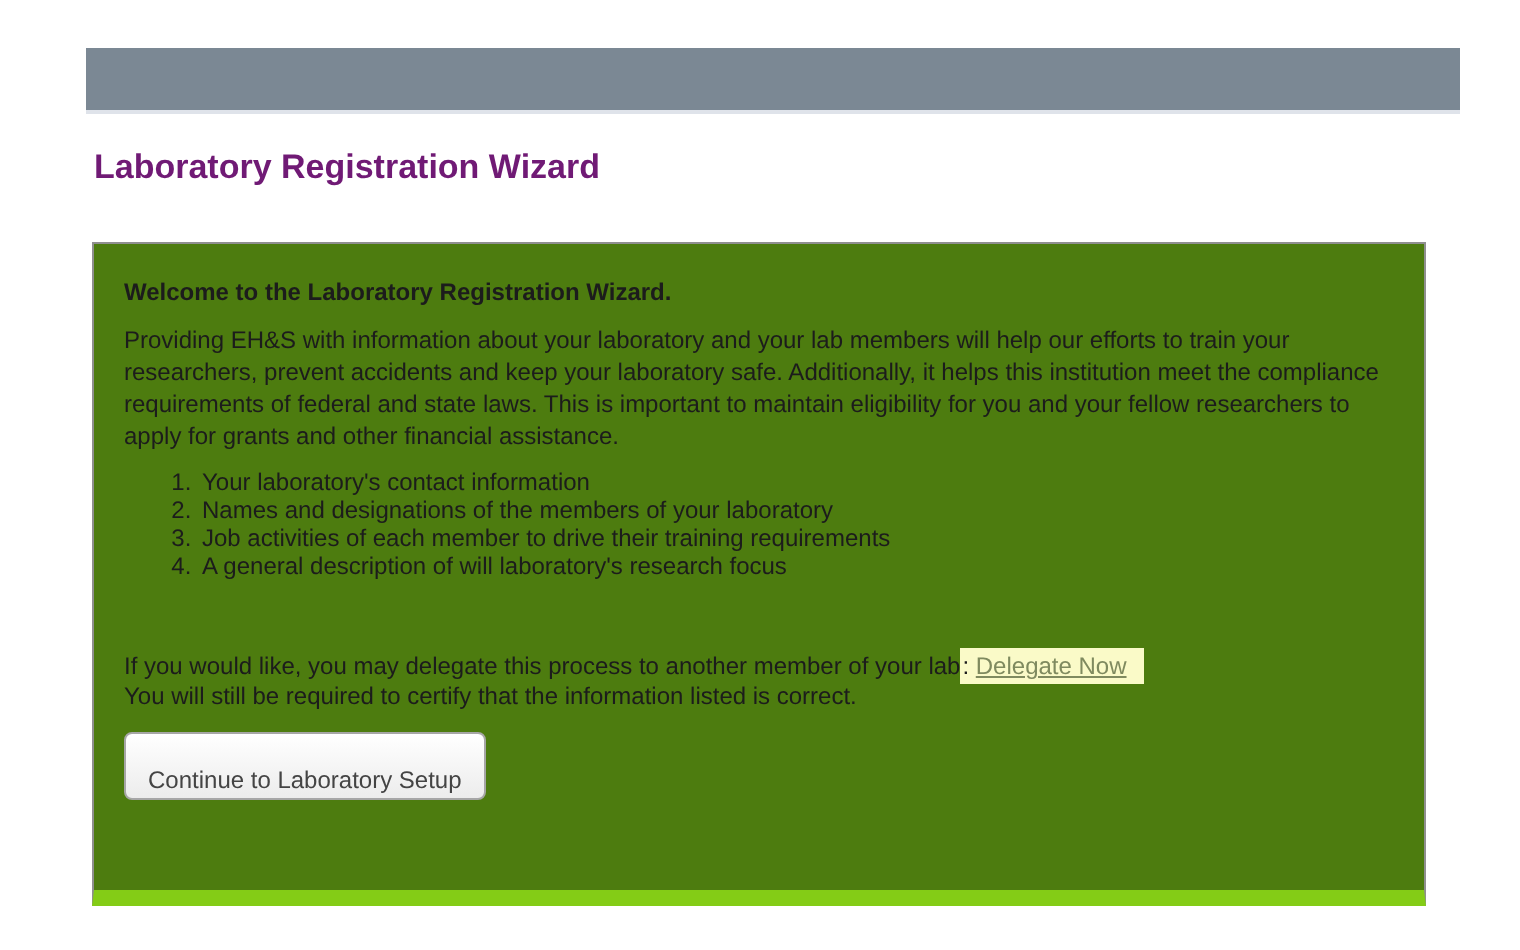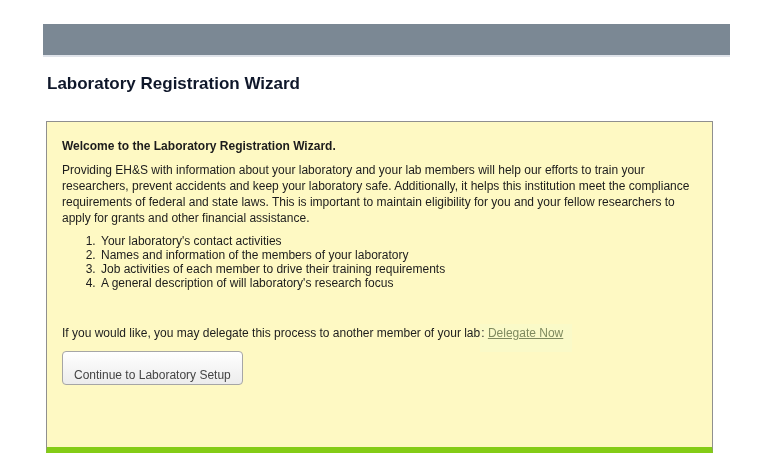--- a/index.html
+++ b/index.html
@@ -13,30 +13,30 @@
   .banner {
     margin: 24px 30px 0 43px;
     height: 33px;
     background: var(--header-bar, #7b8894);
     border-bottom: 2px solid var(--header-bar-edge, #dfe3ea);
   }
   .page-title {
     margin: 17px 0 0 47px;
     font-size: 17px;
     font-weight: bold;
-    color: #0f172a;
+    color: #701a75;
     line-height: 20px;
   }
   .panel {
     margin: 27px 0 0 46px;
     width: 667px;
     height: 332px;
-    background: #fef9c3;
+    background: #4d7c0f;
     border: 1px solid var(--panel-border, #8f8f8f);
-    border-bottom: 6px solid #84cc16;
+    border-bottom: 8px solid #84cc16;
     padding: 16px 15px 8px 15px;
     overflow: hidden;
     font-size: 12px;
   }
   .panel p {
     margin: 8px 0;
     line-height: 16px;
   }
   .panel p.welcome {
     margin-top: 0;
@@ -52,21 +52,21 @@
   }
   .delegate {
     margin-top: 36px;
     line-height: 15px;
   }
   .note {
     line-height: 15px;
   }
   .hl {
     background: var(--highlight, #fafac8);
-    padding: 2px 9px 12px 1px;
+    padding: 2px 9px 2px 1px;
   }
   a.link {
     color: var(--link, #7f8a5f);
     text-decoration: underline;
     cursor: pointer;
   }
   .continue-btn {
     margin-top: 10px;
     height: 20px;
     padding: 16px 11px;
@@ -87,23 +87,24 @@
 <h1 class="page-title">Laboratory Registration Wizard</h1>
 
 <div class="panel">
   <p class="welcome">Welcome to the Laboratory Registration Wizard.</p>
 
 
   <p>Providing EH&amp;S with information about your laboratory and your lab members will help our efforts to train your researchers, prevent accidents and keep your laboratory safe. Additionally, it helps this institution meet the compliance requirements of federal and state laws. This is important to maintain eligibility for you and your fellow researchers to apply for grants and other financial assistance.</p>
 
 
   <ol>
-    <li>Your laboratory's contact activities</li>
-    <li>Names and information of the members of your laboratory</li>
+    <li>Your laboratory's contact information</li>
+    <li>Names and designations of the members of your laboratory</li>
     <li>Job activities of each member to drive their training requirements</li>
     <li>A general description of will laboratory's research focus</li>
   </ol>
 
   <div class="delegate"><span>If you would like, you may delegate this process to another member of your lab</span><span class="hl"><span>: </span><a href="#" class="link">Delegate Now</a></span></div>
 
+  <div class="note">You will still be required to certify that the information listed is correct.</div>
 
   <button class="continue-btn">Continue to Laboratory Setup</button>
 </div>
 
 </body></html>

